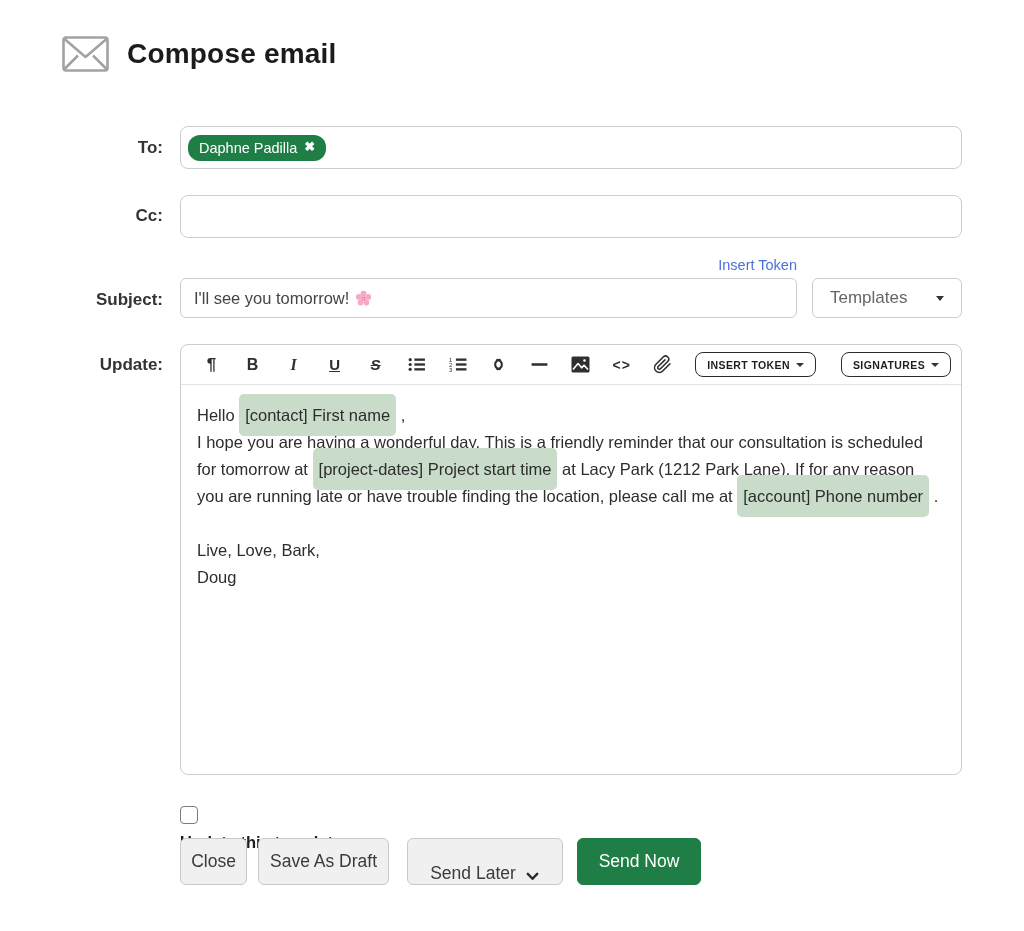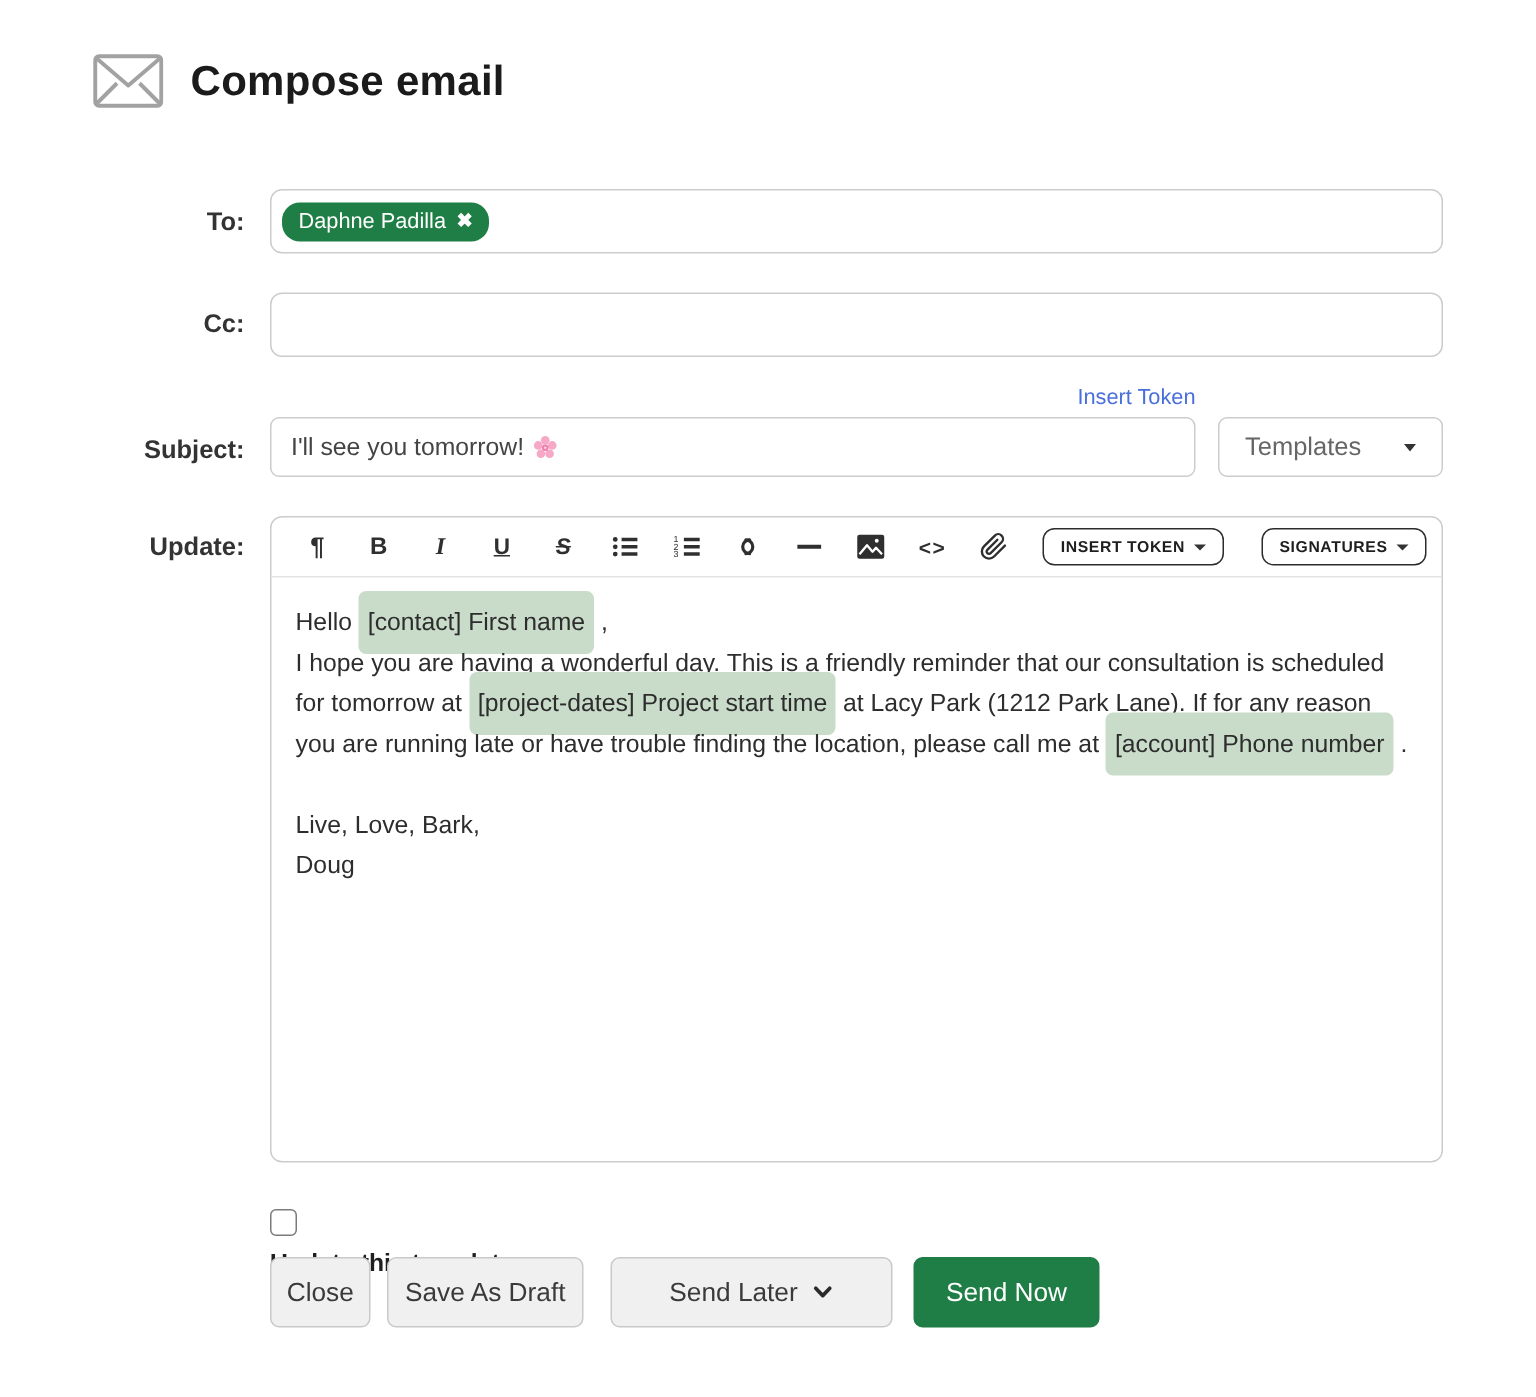--- a/index.html
+++ b/index.html
@@ -53,21 +53,21 @@
   
   .update-row { position:absolute; left:180px; top:806px; width:782px; display:flex; justify-content:flex-end; align-items:flex-start; gap:9px;flex-direction:column; }
   .checkbox { width:18px; height:18px; border:1.6px solid #7b7b7b; border-radius:4px; background:#fff; cursor:pointer; }
   .update-label { font-weight:700; font-size:16.5px; color:#1f1f1f; }
 
   .buttons-row { position:absolute; left:180px; top:838px; display:flex; align-items:center; }
   .btn { height:47px; border-radius:6px; border:1px solid #c9c9c9; background:#f0f0f0; color:#3a3a3a; font-size:17.5px;
     display:flex; align-items:center; justify-content:center; cursor:pointer; font-family:inherit; }
   .btn-close { width:67px; margin-right:11px; }
   .btn-draft { width:131px; margin-right:18px; }
-  .btn-later { width:188px; margin-right:14px; gap:9px; }
+  .btn-later { width:156px; margin-right:14px; gap:9px;align-items:flex-end; }
   .btn-send { width:124px; background:var(--green,#1e7e45); border-color:var(--green,#1e7e45); color:#ffffff; }
 </style>
 </head>
 <body>
 
 <div class="page" style="--green: #1e7e45; --token-bg: #c9dcca; --link-blue: #4a6fdc;">
 
   <div class="header">
     <svg class="envelope" viewBox="0 0 47 36" fill="none" stroke="#a2a2a2" stroke-width="2.6" stroke-linejoin="round">
       <rect x="1.5" y="1.5" width="44" height="33" rx="2.5"></rect>

